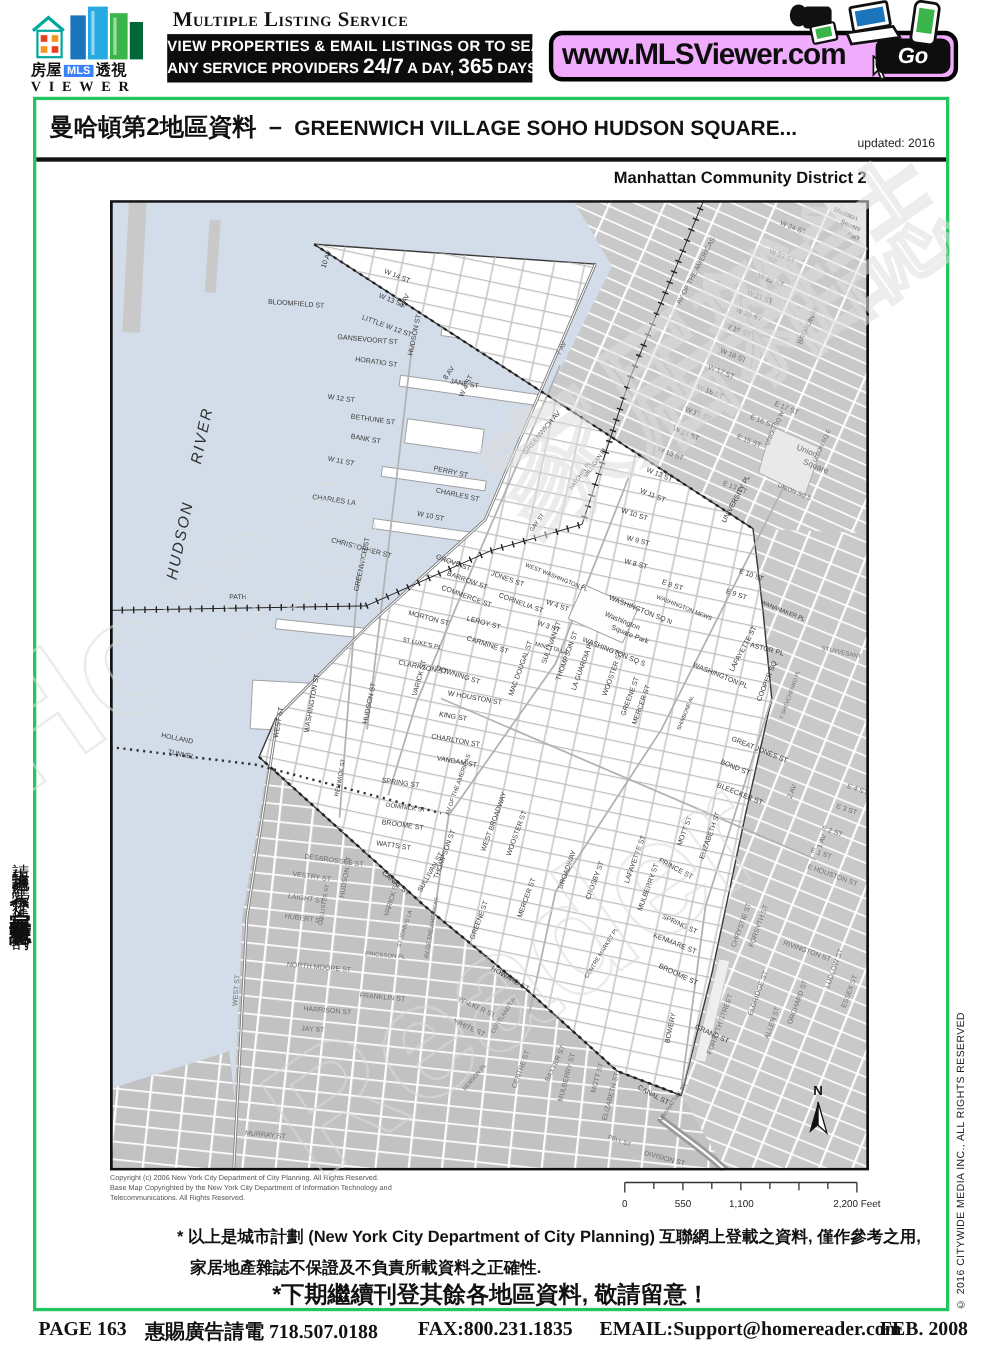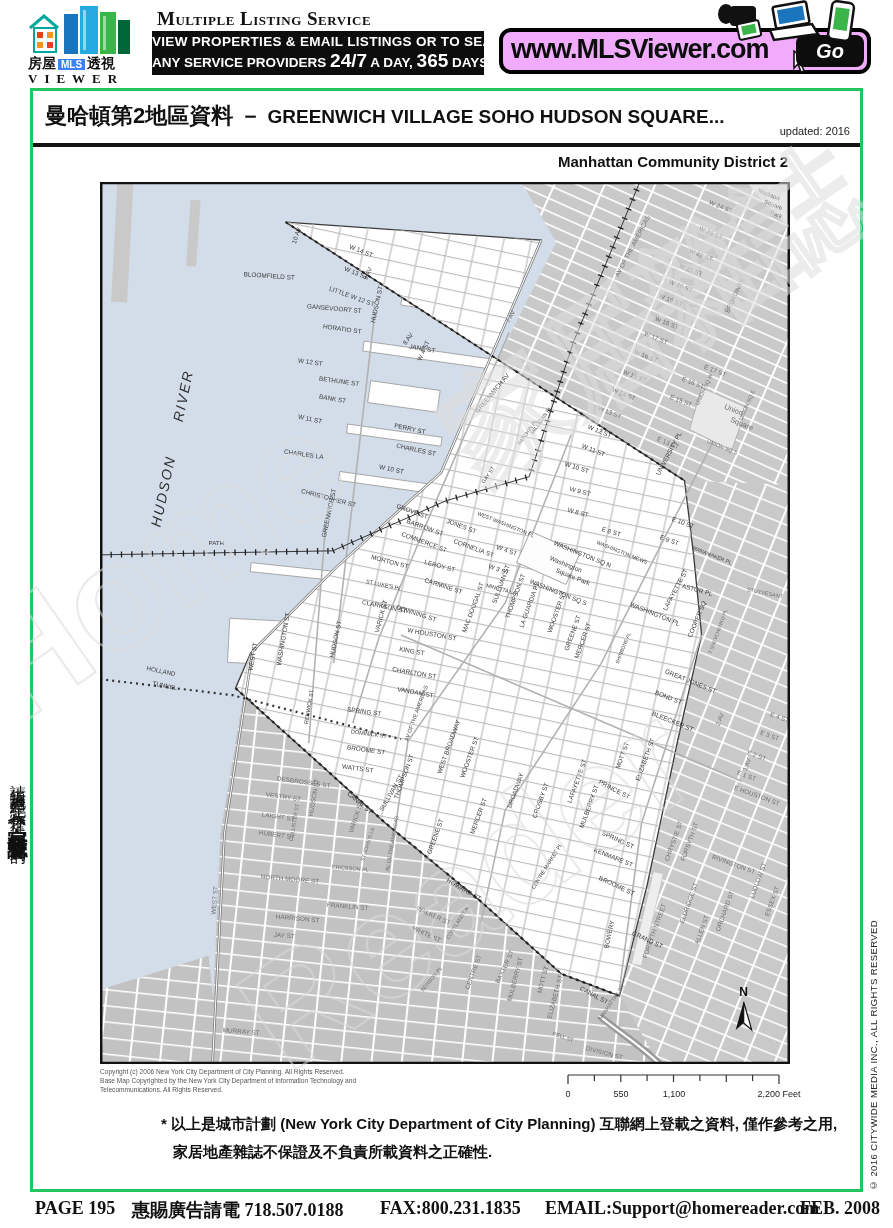--- a/index.html
+++ b/index.html
@@ -433,32 +433,33 @@
         <path d="M218 6 V15"></path>
     </g>
     <text x="7" y="28" text-anchor="middle" font-size="9" fill="#222">0</text>
     <text x="60" y="28" text-anchor="middle" font-size="9" fill="#222">550</text>
     <text x="113" y="28" text-anchor="middle" font-size="9" fill="#222">1,100</text>
     <text x="218" y="28" text-anchor="middle" font-size="9" fill="#222">2,200 Feet</text>
   </svg>
 
   <div class="fn1">* 以上是城市計劃 (New York City Department of City Planning) 互聯網上登載之資料, 僅作參考之用,</div>
   <div class="fn2">家居地產雜誌不保證及不負責所載資料之正確性.</div>
+  <div class="notice">*下期繼續刊登其餘各地區資料, 敬請留意！</div>
 </div>
 
 <svg class="wm" width="833" height="1104" viewBox="0 0 833 1104">
   <text x="-40" y="560" font-size="150" font-weight="bold" fill="none" stroke="#dcdcdc" stroke-width="2.2" transform="rotate(-35 100 560)">Home</text>
   <text x="240" y="930" font-size="150" font-weight="bold" fill="none" stroke="#dcdcdc" stroke-width="2.2" transform="rotate(-35 340 930)">Reader</text>
   <text x="430" y="330" font-size="120" font-weight="bold" fill="none" stroke="#dedede" stroke-width="2.2" transform="rotate(-35 550 330)">家居雜誌</text>
 </svg>
 
 <div class="side-l">
   <span>請告訴地產經紀:</span><span>你是從</span><span class="mag">《家居雜誌》</span><span>上看到的!</span>
 </div>
 <div class="side-r">© 2016 CITYWIDE MEDIA INC., ALL RIGHTS RESERVED</div>
 
 <div class="footer">
-  <span class="f-page">PAGE 195</span>
+  <span class="f-page">PAGE 163</span>
   <span class="f-ad">惠賜廣告請電 718.507.0188</span>
   <span class="f-fax">FAX:800.231.1835</span>
   <span class="f-email">EMAIL:Support@homereader.com</span>
   <span class="f-date">FEB. 2008</span>
 </div>
 
 </body></html>

